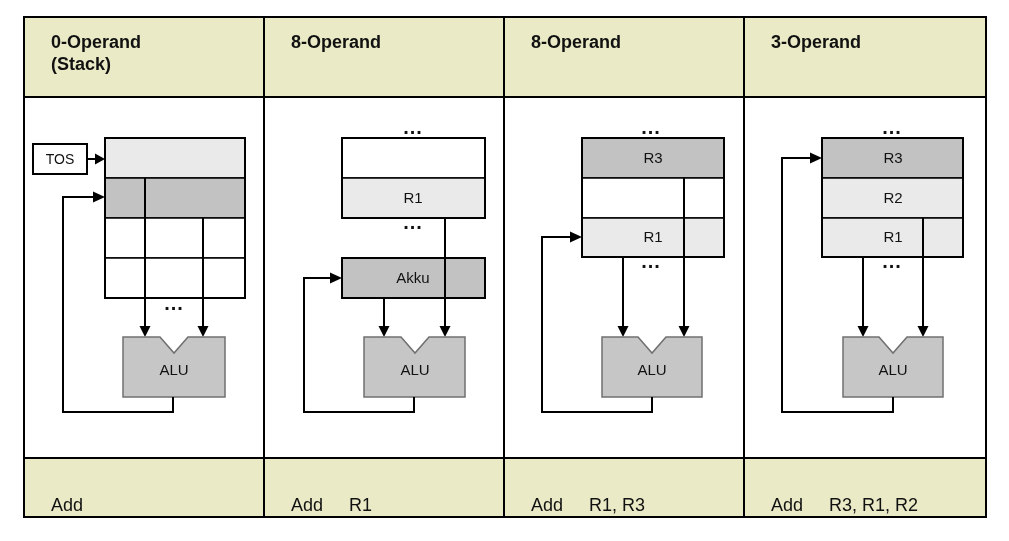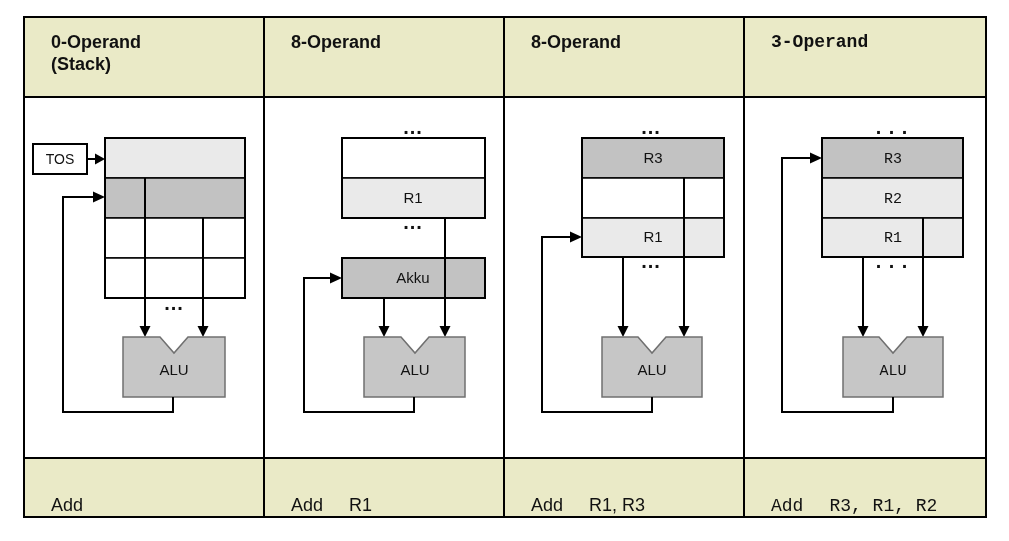--- a/index.html
+++ b/index.html
@@ -21,21 +21,21 @@
     padding:13px 8px 0 26px;
     font-size:18px; font-weight:bold; line-height:22px;
   }
   .fcell {
     background:var(--header-bg,#EAEAC7);
     border-top:2px solid var(--border,#000);
     display:flex; align-items:flex-end;
     padding-left:26px; font-size:18px;
   }
   .hcell, .dcell, .fcell { border-right:2px solid var(--border,#000); }
-  .hcell.last, .dcell.last, .fcell.last { border-right:none;font-family:Liberation Mono, monospace; }
+  .hcell.last, .dcell.last, .fcell.last { border-right:none; }
   .dcell { background:#fff; }
   .ops { margin-left:26px; white-space:pre; }
   svg { display:block; }
   svg .path { stroke:var(--line,#000); stroke-width:2; fill:none; }
   svg .head { fill:var(--line,#000); stroke:none; }
   svg .cell { stroke:var(--line,#000); stroke-width:1.5; }
   svg .outline { fill:none; stroke:var(--line,#000); stroke-width:2; }
   svg .tosbox { stroke:var(--line,#000); stroke-width:2; }
   svg .alu { stroke:var(--alu-border,#707070); stroke-width:1.5; }
   svg text { fill:#111; }

